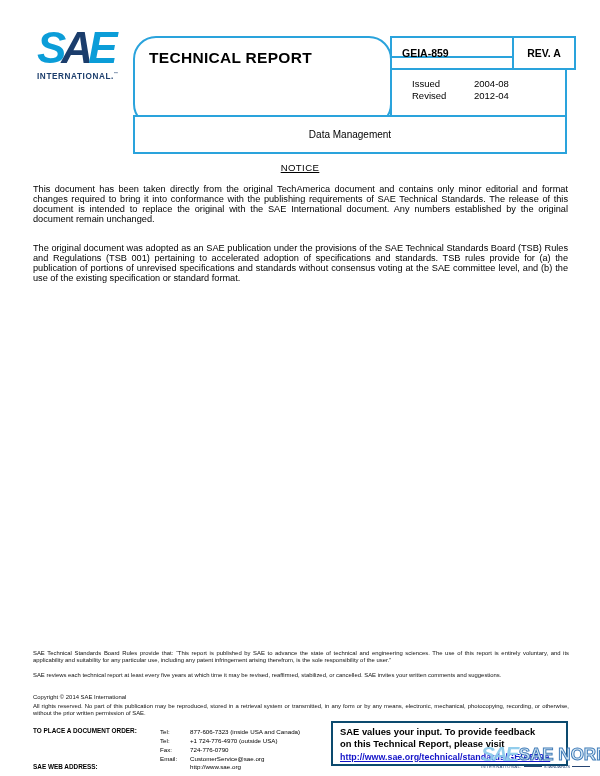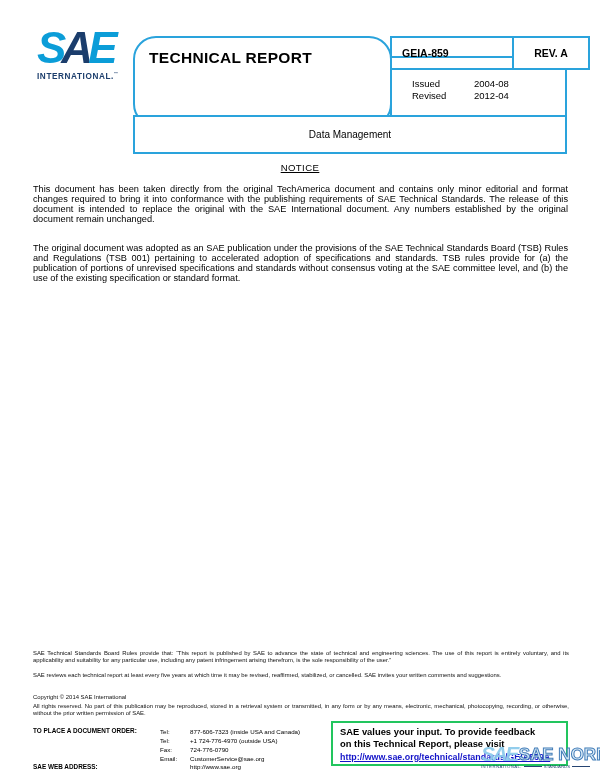--- a/index.html
+++ b/index.html
@@ -17,21 +17,21 @@
   .logo { position: absolute; left: 37px; top: 26px; width: 92px; }
   .logo-sae { font-style: italic; font-weight: bold; font-size: 44px; line-height: 44px; letter-spacing: -5px; }
   .logo-sae .lt { color: #0b9dd8; }
   .logo-sae .dk { color: #1b3d6c; }
   .logo-intl { margin-top: 1px; font-size: 8.2px; font-weight: bold; color: #1b3d6c; letter-spacing: 0.6px; white-space: nowrap; }
   .logo-intl sup { font-size: 4px; }
 
   .bluebox { position: absolute; border: 2px solid #2aa3dc; background: #fff; }
   .box-report   { left: 133px; top: 36px;  width: 259px; height: 91px; border-radius: 23px; }
   .box-number   { left: 390px; top: 36px;  width: 124px; height: 22px; }
-  .box-rev      { left: 512px; top: 36px;  width: 78px;  height: 34px; }
+  .box-rev      { left: 512px; top: 36px;  width: 64px;  height: 34px; }
   .box-dates    { left: 390px; top: 68px;  width: 177px; height: 49px; padding-left: 12px; }
   .box-doctitle { left: 133px; top: 115px; width: 434px; height: 39px; }
 
   .report-title { padding: 11px 0 0 14px; font-weight: bold; font-size: 15.5px; letter-spacing: 0.3px; }
   .doc-number { padding: 9px 0 0 10px; font-weight: bold; font-size: 10.5px; }
   .rev-label { width: 100%; height: 100%; display: flex; align-items: center; justify-content: center; font-weight: bold; font-size: 10.5px; }
   .dates { padding: 8px 0 0 8px; font-size: 9.5px; }
   .date-row { display: flex; line-height: 12px; }
   .date-row .dlabel { width: 62px; }
   .doc-title { width: 100%; height: 100%; display: flex; align-items: center; justify-content: center; font-size: 10px; }
@@ -51,21 +51,21 @@
 
   .order-label { position: absolute; left: 33px; top: 727px; font-size: 6.4px; font-weight: bold; }
   .contacts { position: absolute; left: 160px; top: 727px; font-size: 6.2px; }
   .contact-row { display: flex; line-height: 9px; }
   .contact-row .clabel { width: 30px; }
   .web-label { position: absolute; left: 33px; top: 763px; font-size: 6.4px; font-weight: bold; }
   .web-url { position: absolute; left: 190px; top: 763px; font-size: 6.2px; }
 
   .feedback-box {
     position: absolute; left: 331px; top: 721px; width: 237px; height: 45px;
-    border: 2px solid #22c55e; background: #fff; padding: 3px 7px;
+    border: 2px solid #0c4a6e; background: #fff; padding: 3px 7px;
     font-size: 9.4px; font-weight: bold; line-height: 12.3px;
   }
   .feedback-link { color: #1414c8; text-decoration: underline; display: inline-block; font-size: 8.9px; }
 
   
   .watermark { position: absolute; left: 481px; top: 744px; width: 130px; z-index: 5; opacity: 0.95; }
   .wm-row { display: flex; align-items: flex-end; }
   .wm-sae { font-style: italic; font-weight: bold; font-size: 21px; line-height: 19px; letter-spacing: -2.5px; color: #8dcbec; }
   .wm-norm {
     font-weight: 900; font-size: 17px; line-height: 17px; letter-spacing: 0px; margin-left: 2px;

